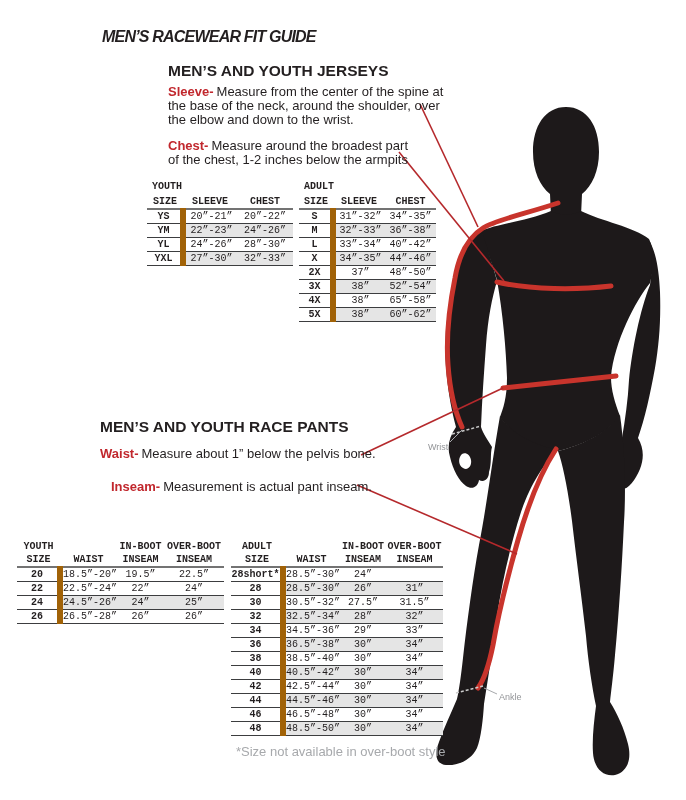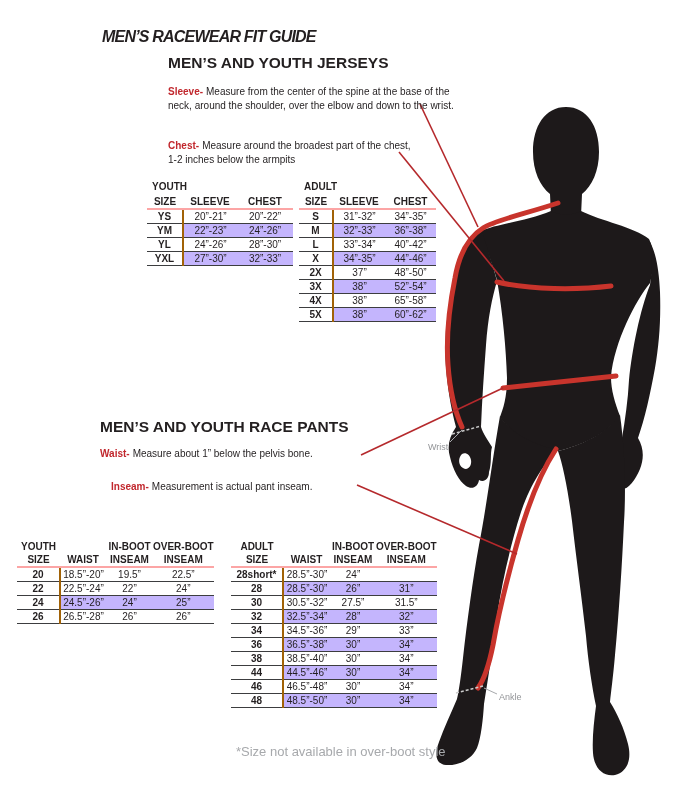--- a/index.html
+++ b/index.html
@@ -4,39 +4,39 @@
 <style>
   html,body{margin:0;padding:0;}
   body{width:686px;height:800px;position:relative;background:#ffffff;
        font-family:"Liberation Sans",sans-serif;color:#231f20;overflow:hidden;}
   .abs{position:absolute;}
   #figure-svg{position:absolute;left:0;top:0;width:686px;height:800px;}
   
   #page-title{left:94px;top:20px;margin:8px;font-size:16px;font-style:italic;font-weight:700;
               letter-spacing:-0.8px;white-space:nowrap;}
   .section-heading{margin:0;font-size:15.5px;font-weight:700;white-space:nowrap;}
-  #jerseys-heading{left:168px;top:54px;}
+  #jerseys-heading{left:168px;top:62px;}
   #pants-heading{left:100px;top:418px;}
   
-  .desc{margin:0;font-size:10px;line-height:13.8px;}
+  .desc{margin:0;font-size:13px;line-height:13.8px;}
   .term{color:#c1272d;font-weight:700;margin-right:3px;}
   #sleeve-desc{left:168px;top:85px;width:286px;}
   #chest-desc{left:168px;top:139px;width:254px;}
   #waist-desc{left:100px;top:447px;white-space:nowrap;}
   #inseam-desc{left:100px;top:480px;white-space:nowrap;padding-left:11px;}
   
-  .tblwrap{position:absolute;}
+  .tblwrap{position:absolute;font-family:Liberation Mono, monospace;}
   .group-label{font-size:10px;font-weight:700;height:14px;padding-left:5px;}
   table{border-collapse:collapse;table-layout:fixed;}
   th,td{font-size:10px;height:13px;text-align:center;padding:0;overflow:hidden;white-space:nowrap;}
   thead th{font-weight:700;}
-  tr.hdr-last th{border-bottom:2px solid #fca5a5;}
+  tr.hdr-last th{border-bottom:2px solid #737373;}
   tbody td{border-bottom:1px solid #3c3d3f;}
-  td.size{font-weight:700;border-right:2px solid #a16207;background:#ffffff;}
-  tr.alt td.data{background:#c4b5fd;}
+  td.size{font-weight:700;border-right:6px solid #a16207;background:#ffffff;}
+  tr.alt td.data{background:#e5e5e5;}
   #youth-jersey-table{left:147px;top:181px;}
   #adult-jersey-table{left:299px;top:181px;}
   #youth-pants-table{left:17px;top:540px;}
   #adult-pants-table{left:231px;top:540px;}
   #youth-jersey-table col:nth-child(1){width:36px}
   #youth-jersey-table col:nth-child(2){width:54px}
   #youth-jersey-table col:nth-child(3){width:56px}
   #adult-jersey-table col:nth-child(1){width:34px}
   #adult-jersey-table col:nth-child(2){width:52px}
   #adult-jersey-table col:nth-child(3){width:51px}
@@ -317,20 +317,32 @@
             <td class="data">30”</td>
             <td class="data">34”</td>
           </tr>
           <tr>
             <td class="size">38</td>
             <td class="data">38.5”-40”</td>
             <td class="data">30”</td>
             <td class="data">34”</td>
           </tr>
           <tr class="alt">
+            <td class="size">40</td>
+            <td class="data">40.5”-42”</td>
+            <td class="data">30”</td>
+            <td class="data">34”</td>
+          </tr>
+          <tr>
+            <td class="size">42</td>
+            <td class="data">42.5”-44”</td>
+            <td class="data">30”</td>
+            <td class="data">34”</td>
+          </tr>
+          <tr class="alt">
             <td class="size">44</td>
             <td class="data">44.5”-46”</td>
             <td class="data">30”</td>
             <td class="data">34”</td>
           </tr>
           <tr>
             <td class="size">46</td>
             <td class="data">46.5”-48”</td>
             <td class="data">30”</td>
             <td class="data">34”</td>

